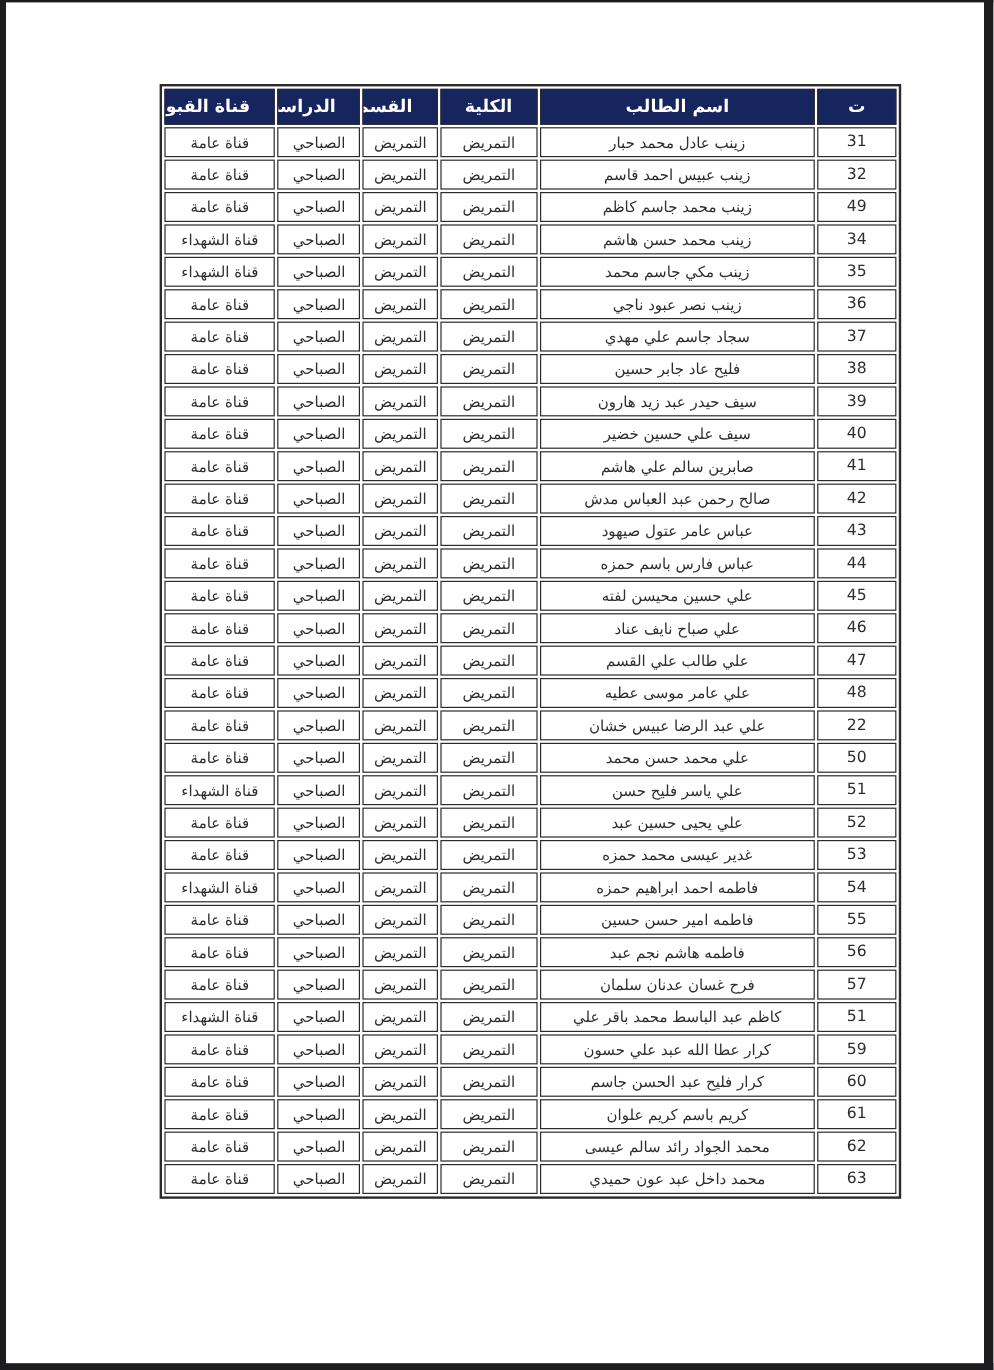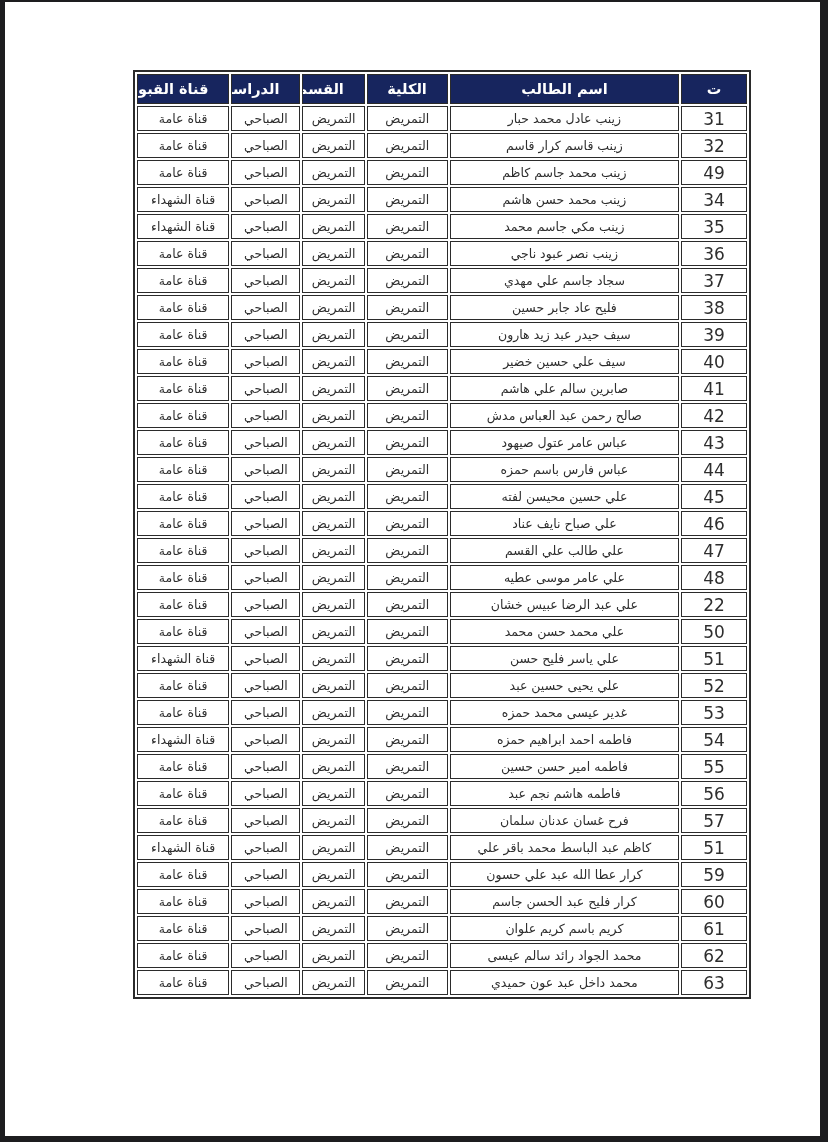--- a/index.html
+++ b/index.html
@@ -42,21 +42,21 @@
     color: #2e2e2e;
     font-size: 12.5px;
     height: 25px;
     text-align: center;
     vertical-align: middle;
     border: 1px solid #2b2b2b;
     padding: 0 3px;
     white-space: nowrap;
     overflow: hidden;
   }
-  .student-table td.col-no { font-size: 17px; }
+  .student-table td.col-no { font-size: 13px; }
 
   col.c-no      { width: 11.0%; }
   col.c-name    { width: 38.2%; }
   col.c-college { width: 13.5%; }
   col.c-dept    { width: 10.4%; }
   col.c-study   { width: 11.5%; }
   col.c-channel { width: 15.4%; }
 </style>
 </head>
 <body>
@@ -89,21 +89,21 @@
       <tr>
     <td class="col-no">31</td>
     <td>زينب عادل محمد حبار</td>
     <td>التمريض</td>
     <td>التمريض</td>
     <td>الصباحي</td>
     <td>قناة عامة</td>
   </tr>
       <tr>
     <td class="col-no">32</td>
-    <td>زينب قاسم كرار قاسم</td>
+    <td>زينب عبيس احمد قاسم</td>
     <td>التمريض</td>
     <td>التمريض</td>
     <td>الصباحي</td>
     <td>قناة عامة</td>
   </tr>
       <tr>
     <td class="col-no">49</td>
     <td>زينب محمد جاسم كاظم</td>
     <td>التمريض</td>
     <td>التمريض</td>

